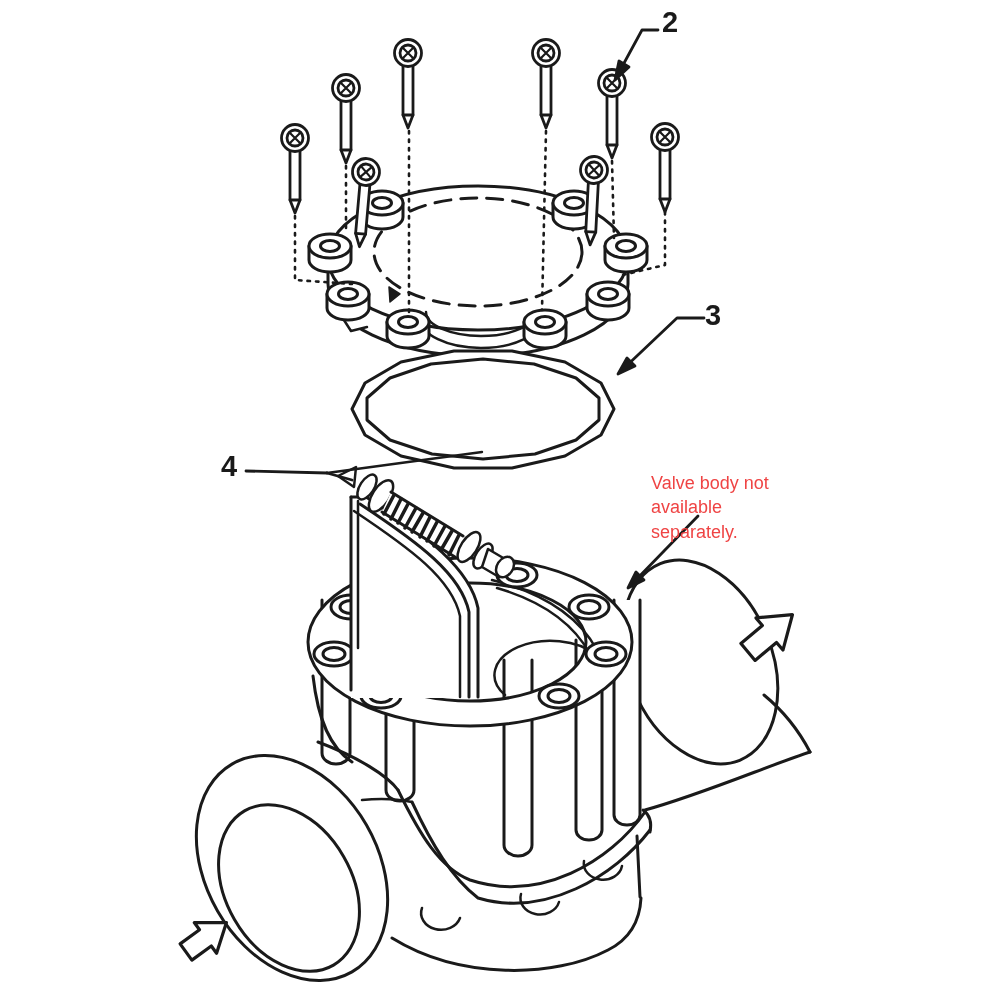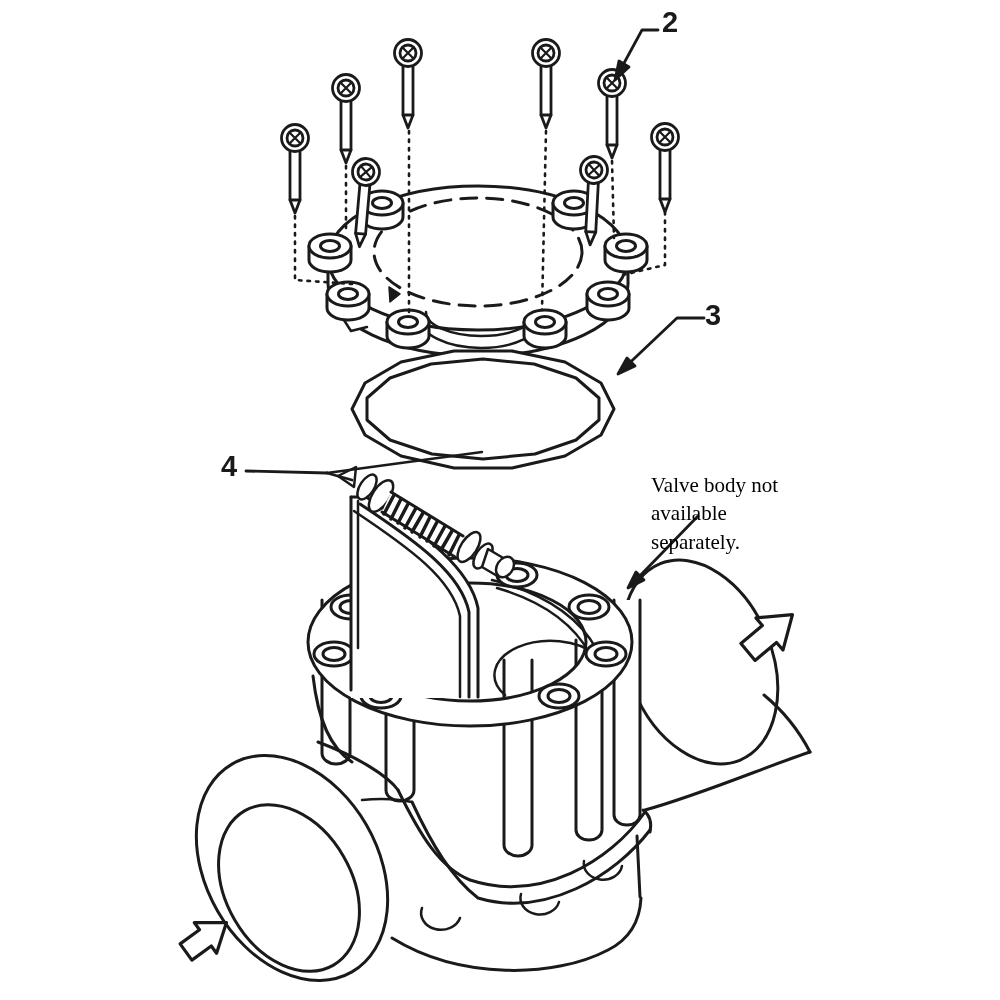--- a/index.html
+++ b/index.html
@@ -1,22 +1,22 @@
 <!DOCTYPE html>
 <html><head>
 <meta charset="utf-8">
 <style>
   html,body{margin:0;padding:0;background:#fff;}
   .stage{position:relative;width:1000px;height:1000px;background:#ffffff;overflow:hidden;
          font-family:"Liberation Sans", sans-serif;}
   .stage svg{position:absolute;left:0;top:0;}
   .callout{position:absolute;font-size:29px;font-weight:700;color:#1a1a1a;
            font-family:"Liberation Sans", sans-serif;line-height:1;}
-  .note{position:absolute;width:158px;font-size:21px;line-height:1.35;color:#000000;
-        font-family:Liberation Serif, serif;}
+  .note{position:absolute;width:158px;font-size:18px;line-height:1.35;color:#ef4444;
+        font-family:Liberation Sans, sans-serif;}
 </style>
 </head>
 <body>
 
 <div class="stage">
 
 <svg width="1000" height="1000" viewBox="0 0 1000 1000">
   <g fill="none" stroke="#1a1a1a" stroke-width="3" stroke-linejoin="round" stroke-linecap="round">
 
     <g>

